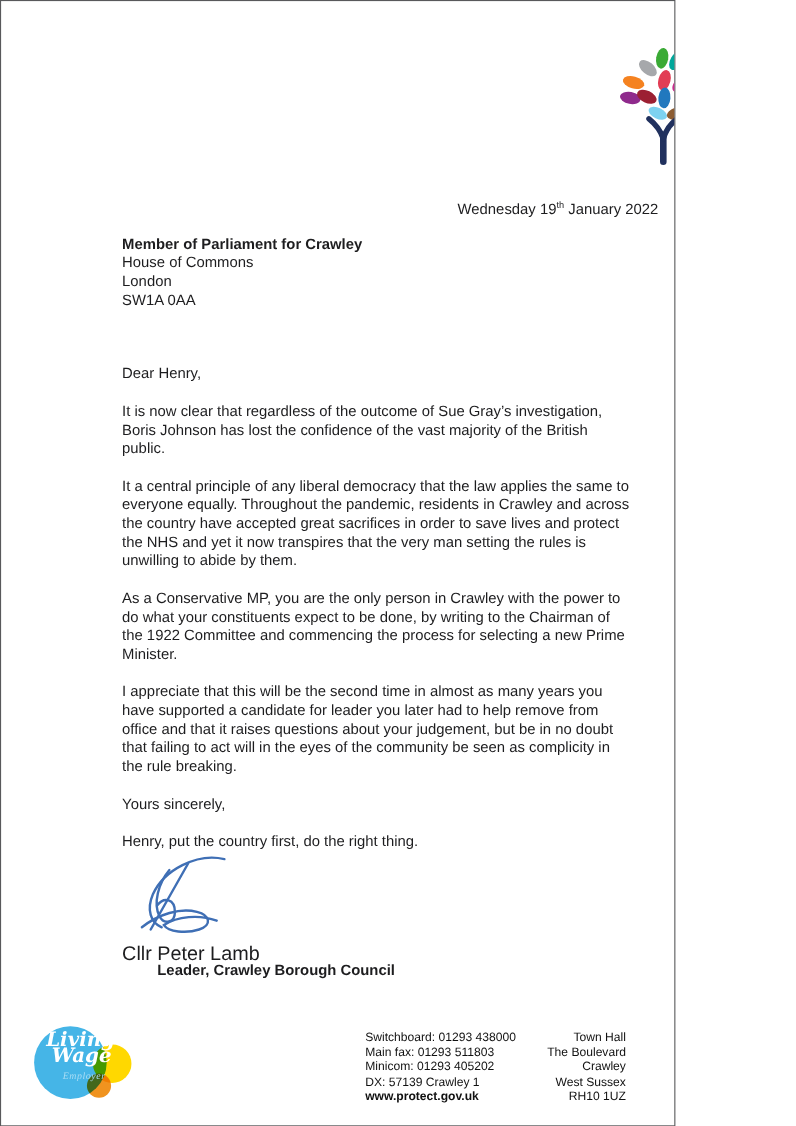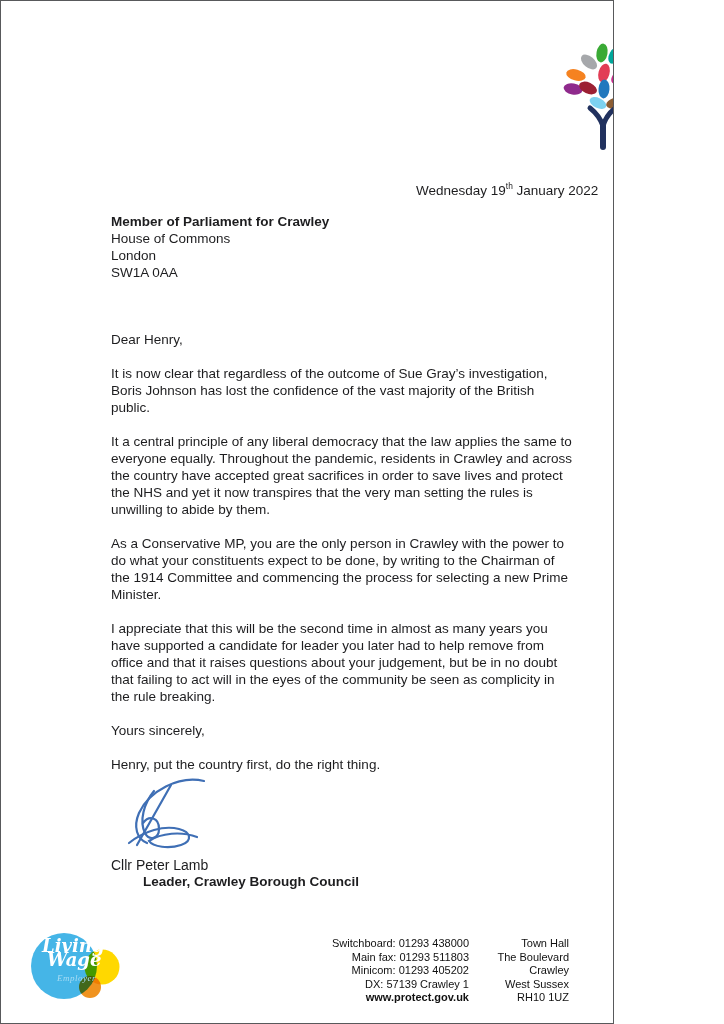--- a/index.html
+++ b/index.html
@@ -34,21 +34,21 @@
   .recipient .role { font-weight: bold; }
 
   .letter-body {
     position: absolute; left: 110px; top: 330px; width: 560px;
     font-size: 13.5px; line-height: 17px;
   }
   .letter-body p { margin: 0 0 17px 0; }
   .ml { white-space: pre-line; }
 
   .signature-svg { position: absolute; left: 108px; top: 772px; }
-  .signatory-name { position: absolute; left: 110px; top: 856px; font-size: 14px; }
+  .signatory-name { position: absolute; left: 110px; top: 856px; font-size: 18px; }
   .signatory-title { position: absolute; left: 110px; top: 873px; font-size: 13.5px; font-weight: bold; padding-left: 32px; }
 
   
   .lw-logo { position: absolute; left: 28px; top: 920px; width: 135px; height: 95px; }
   .lw-logo svg { position: absolute; left: 0; top: 0; }
   .lw-blend { mix-blend-mode: multiply; }
   .lw-word1, .lw-word2 {
     position: absolute; color: #ffffff;
     font-family: "DejaVu Serif", serif; font-style: italic;
     font-size: 18px; font-weight: bold; line-height: 14px;
@@ -56,21 +56,21 @@
   .lw-word1 { left: 13px; top: 18px; }
   .lw-word2 { left: 18px; top: 32px; }
   .lw-word3 {
     position: absolute; left: 28px; top: 52px; color: #a8dcf4;
     font-family: Liberation Serif, serif; font-style: italic;
     font-size: 9px; letter-spacing: 0.5px;
   }
 
   .footer-contact {
     position: absolute; top: 936px; right: 144px;
-    text-align: right; font-size: 11px; line-height: 13.5px; color: #111;
+    text-align: left; font-size: 11px; line-height: 13.5px; color: #111;
   }
   .footer-website { font-weight: bold; }
   .footer-address {
     position: absolute; top: 936px; right: 44px;
     text-align: right; font-size: 11px; line-height: 13.5px; color: #111;
   }
 </style>
 </head>
 <body>
 
@@ -118,21 +118,21 @@
     <p class="ml">It is now clear that regardless of the outcome of Sue Gray’s investigation,
 Boris Johnson has lost the confidence of the vast majority of the British
 public.</p>
     <p class="ml">It a central principle of any liberal democracy that the law applies the same to
 everyone equally. Throughout the pandemic, residents in Crawley and across
 the country have accepted great sacrifices in order to save lives and protect
 the NHS and yet it now transpires that the very man setting the rules is
 unwilling to abide by them.</p>
     <p class="ml">As a Conservative MP, you are the only person in Crawley with the power to
 do what your constituents expect to be done, by writing to the Chairman of
-the 1914 Committee and commencing the process for selecting a new Prime
+the 1922 Committee and commencing the process for selecting a new Prime
 Minister.</p>
     <p class="ml">I appreciate that this will be the second time in almost as many years you
 have supported a candidate for leader you later had to help remove from
 office and that it raises questions about your judgement, but be in no doubt
 that failing to act will in the eyes of the community be seen as complicity in
 the rule breaking.</p>
     <p>Yours sincerely,</p>
     <p>Henry, put the country first, do the right thing.</p>
   </div>
 

